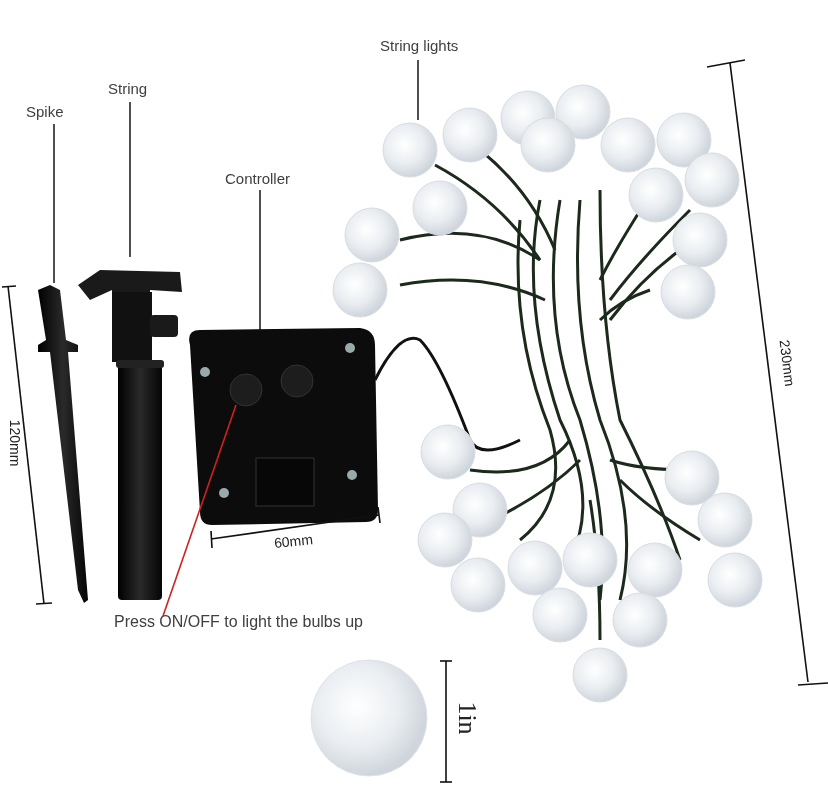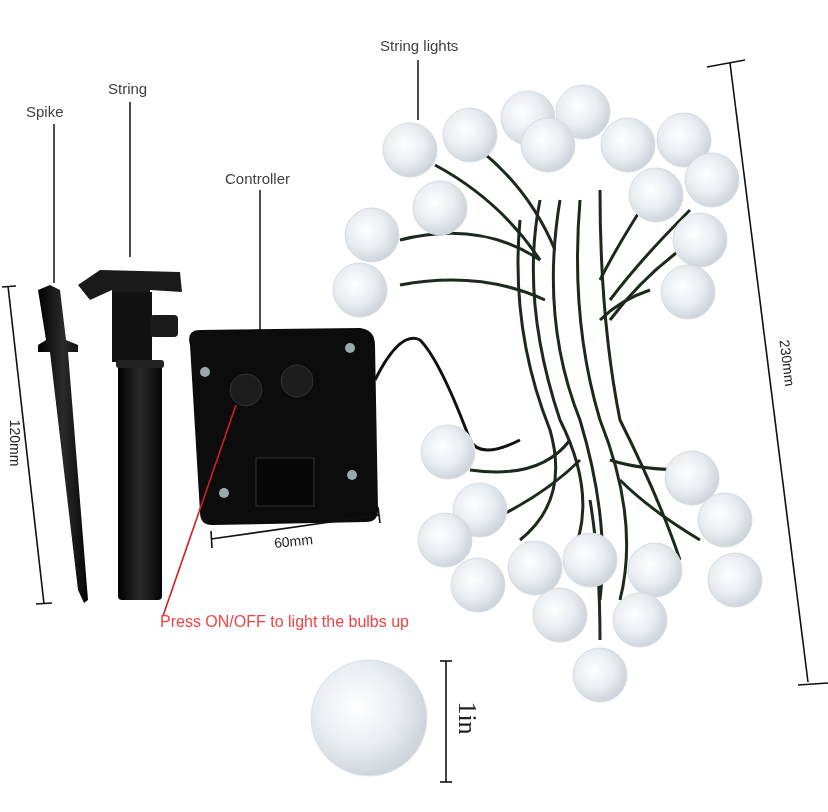--- a/index.html
+++ b/index.html
@@ -1,19 +1,19 @@
 <!DOCTYPE html>
 <html><head>
 <meta charset="utf-8">
 <style>
   html, body { margin: 0; padding: 0; background: #ffffff; }
   body { width: 828px; height: 812px; position: relative; overflow: hidden;
          font-family: "Liberation Sans", sans-serif; }
   .label { position: absolute; font-size: 15px; color: #404040; white-space: nowrap; }
-  .red-label { position: absolute; font-size: 16px; color: #ef4444; white-space: nowrap; margin-left: 46px; }
+  .red-label { position: absolute; font-size: 16px; color: #404040; white-space: nowrap; }
   .dim { position: absolute; font-size: 14px; color: #222; white-space: nowrap; }
   .serif { font-family: "Liberation Serif", serif; font-size: 26px; color: #222; }
   svg.scene { position: absolute; left: 0; top: 0; }
 </style>
 </head>
 <body>
 
 <svg class="scene" width="828" height="812" viewBox="0 0 828 812">
   <defs>
     <radialGradient id="bulbG" cx="40%" cy="40%" r="60%">

